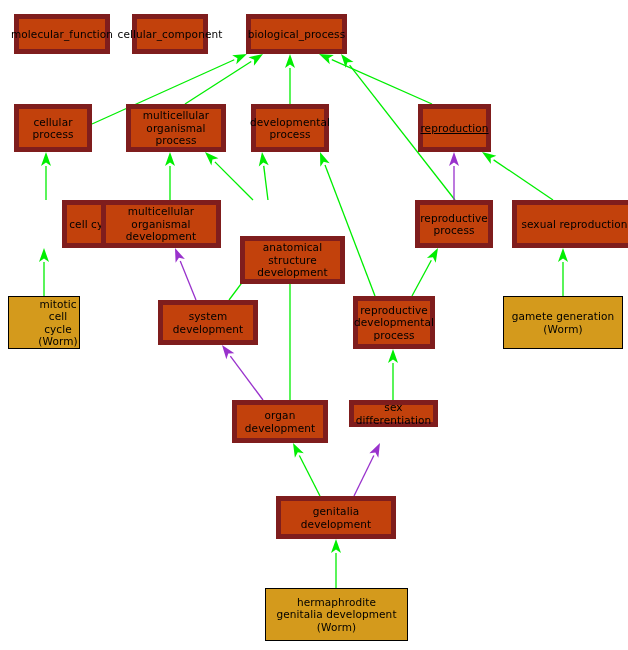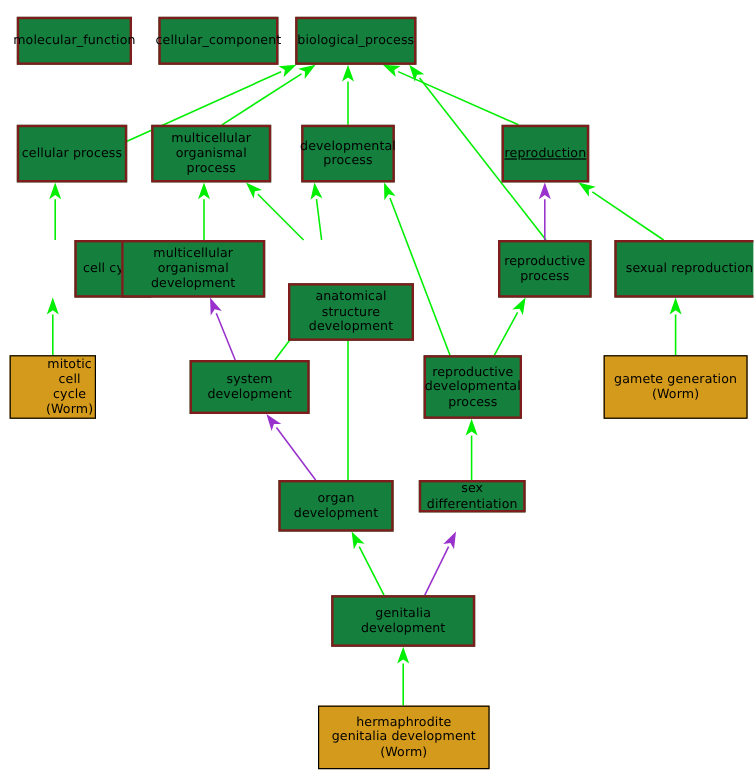--- a/index.html
+++ b/index.html
@@ -18,22 +18,22 @@
   #edges {
     position: absolute;
     left: 0;
     top: 0;
     width: 628px;
     height: 650px;
   }
   .node {
     position: absolute;
     box-sizing: border-box;
-    border: 2px solid #7f1d1d;
-    background: #15803d;
+    border: 5px solid #7f1d1d;
+    background: #c2410c;
     display: flex;
     align-items: center;
     justify-content: center;
     text-align: center;
     line-height: 1.18;
     color: #000000;
     font-size: 10.5px;
     letter-spacing: 0.1px;
     z-index: 5;
     padding: 1px 2px;
@@ -142,27 +142,27 @@
       </g>
       <g>
         <line x1="336" y1="588" x2="336" y2="553" stroke="#00ee00" stroke-width="1.3"></line>
         <polygon points="336,539 341,553 336,549.5 331,553" fill="#00ee00"></polygon>
       </g>
     </svg>
   <div id="nodes">
       <div class="node" style="left: 14px; top: 14px; width: 96px; height: 40px;">
         <span class="lbl">molecular_function</span>
       </div>
-      <div class="node" style="left: 132px; top: 14px; width: 100px; height: 40px;">
+      <div class="node" style="left: 132px; top: 14px; width: 76px; height: 40px;">
         <span class="lbl">cellular_component</span>
       </div>
       <div class="node" style="left: 246px; top: 14px; width: 101px; height: 40px;">
         <span class="lbl">biological_process</span>
       </div>
-      <div class="node" style="left: 14px; top: 104px; width: 92px; height: 48px;">
+      <div class="node" style="left: 14px; top: 104px; width: 78px; height: 48px;">
         <span class="lbl">cellular process</span>
       </div>
       <div class="node" style="left: 126px; top: 104px; width: 100px; height: 48px;">
         <span class="lbl">multicellular
 organismal process</span>
       </div>
       <div class="node" style="left: 251px; top: 104px; width: 78px; height: 48px;">
         <span class="lbl">developmental
 process</span>
       </div>

